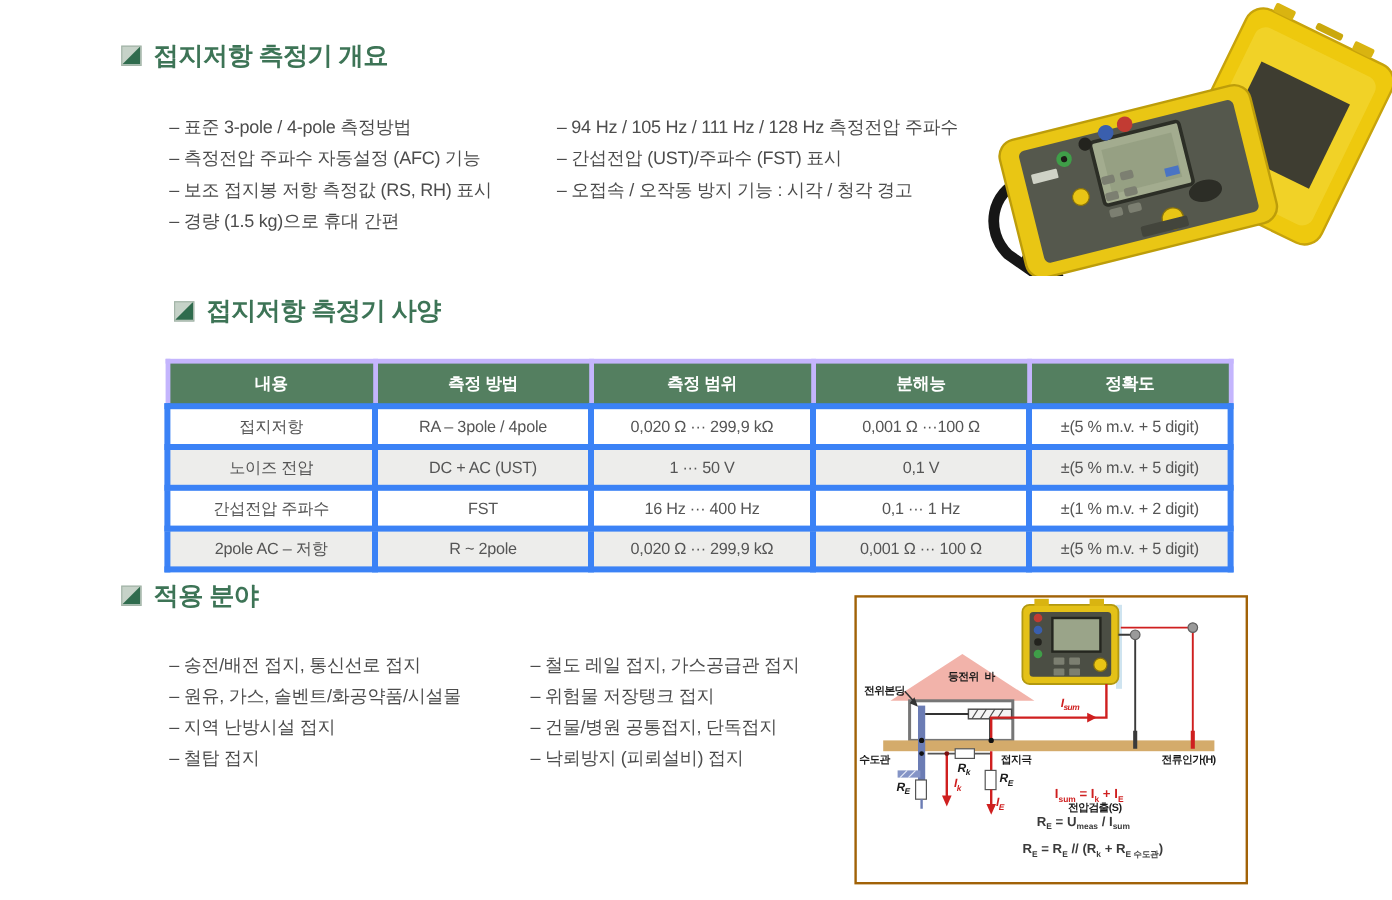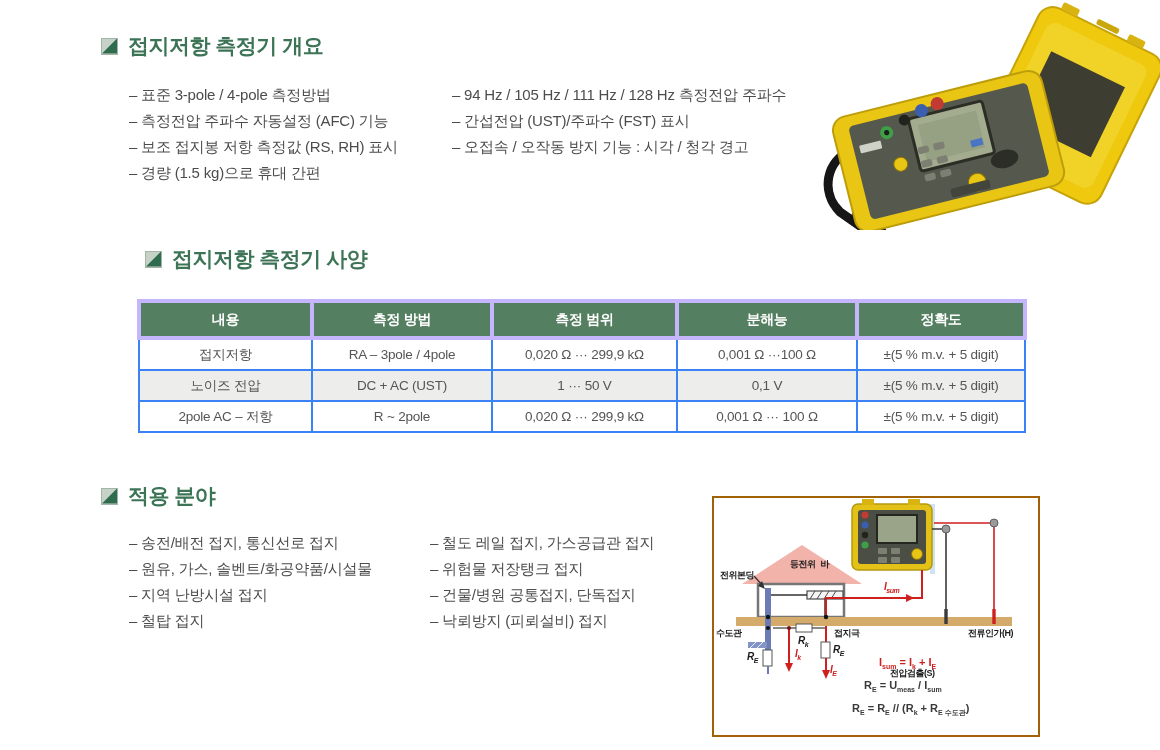--- a/index.html
+++ b/index.html
@@ -6,33 +6,33 @@
   body{
     width:1160px;height:750px;position:relative;overflow:hidden;
     background:#ffffff;color:#4a4a4a;
     font-family:"Liberation Sans","DejaVu Sans",sans-serif;
   }
   .sec-head{position:absolute;display:flex;align-items:center;gap:10px;}
   .bullet{width:15px;height:15px;background:#c6d2c8;border:1px solid #a3b5a8;position:relative;flex:0 0 auto;}
   .bullet::after{content:"";position:absolute;inset:0;background:#2f6b4d;
     clip-path:polygon(0 100%,100% 0,100% 100%);}
   .sec-title{font-size:21px;font-weight:bold;color:#3d7456;margin:0;letter-spacing:-0.5px;}
-  .feat-list{position:absolute;list-style:none;margin:0;padding:0;
+  .feat-list{position:absolute;list-style:none;margin:12px;padding:0;
     font-size:15px;line-height:26px;letter-spacing:-0.2px;white-space:nowrap;color:#4c4c4c;}
   .clip{overflow:hidden;}
   
   .photo{position:absolute;left:800px;top:0;width:360px;height:230px;background:#fff;z-index:3;}
   
   .spec-table{position:absolute;left:137px;top:299px;width:886px;border-collapse:collapse;table-layout:fixed;}
   .spec-table th{
     background:#547f60;color:#ffffff;font-size:14px;font-weight:bold;height:31px;
     border:4px solid #c4b5fd;letter-spacing:-0.3px;}
   .spec-table td{
     height:27px;text-align:center;font-size:13.5px;color:#555555;
-    border:2px solid #3b82f6;letter-spacing:-0.2px;background:#ffffff;}
+    border:5px solid #3b82f6;letter-spacing:-0.2px;background:#ffffff;}
   .spec-table tbody tr:nth-child(even) td{background:#ededeb;}
   
   .diagram{position:absolute;left:712px;top:496px;width:328px;height:241px;
     background:#ffffff;border:2px solid #a16207;box-sizing:border-box;z-index:2;}
   .diagram svg{position:absolute;left:0;top:0;}
   .dlabel{position:absolute;font-size:9px;font-weight:bold;color:#1b1b1b;
     letter-spacing:-0.5px;white-space:nowrap;z-index:4;}
   .dlabel.red{color:#cf1f1f;font-style:italic;font-size:10px;}
   .dlabel.sym{font-style:italic;font-size:10px;}
   .formula{position:absolute;font-size:11px;font-weight:bold;color:#3a3a3a;
@@ -133,20 +133,27 @@
       <td>±(5 % m.v. + 5 digit)</td>
     </tr>
     <tr>
       <td>노이즈 전압</td>
       <td>DC + AC (UST)</td>
       <td>1 ··· 50 V</td>
       <td>0,1 V</td>
       <td>±(5 % m.v. + 5 digit)</td>
     </tr>
     <tr>
+      <td>간섭전압 주파수</td>
+      <td>FST</td>
+      <td>16 Hz ··· 400 Hz</td>
+      <td>0,1 ··· 1 Hz</td>
+      <td>±(1 % m.v. + 2 digit)</td>
+    </tr>
+    <tr>
       <td>2pole AC – 저항</td>
       <td>R ~ 2pole</td>
       <td>0,020 Ω ··· 299,9 kΩ</td>
       <td>0,001 Ω ··· 100 Ω</td>
       <td>±(5 % m.v. + 5 digit)</td>
     </tr>
   </tbody>
 </table>
 
 <div class="sec-head" style="left:101px;top:482px;">

